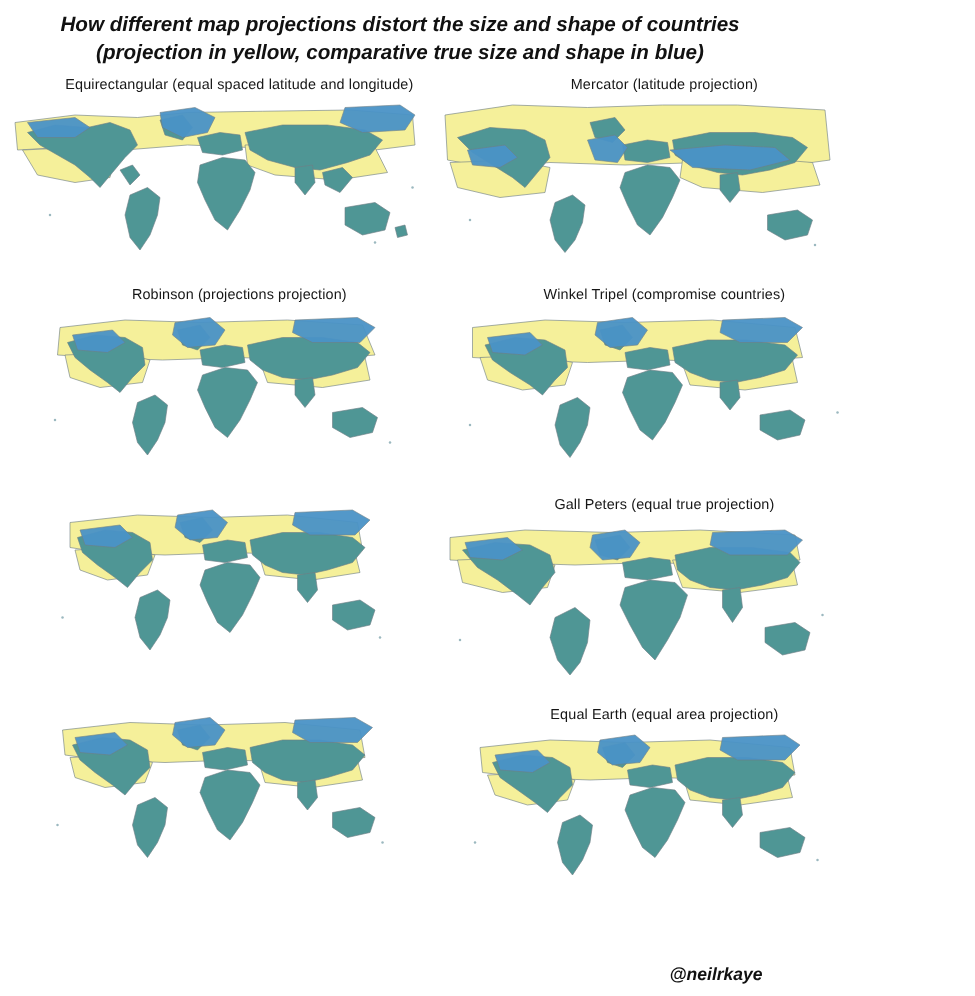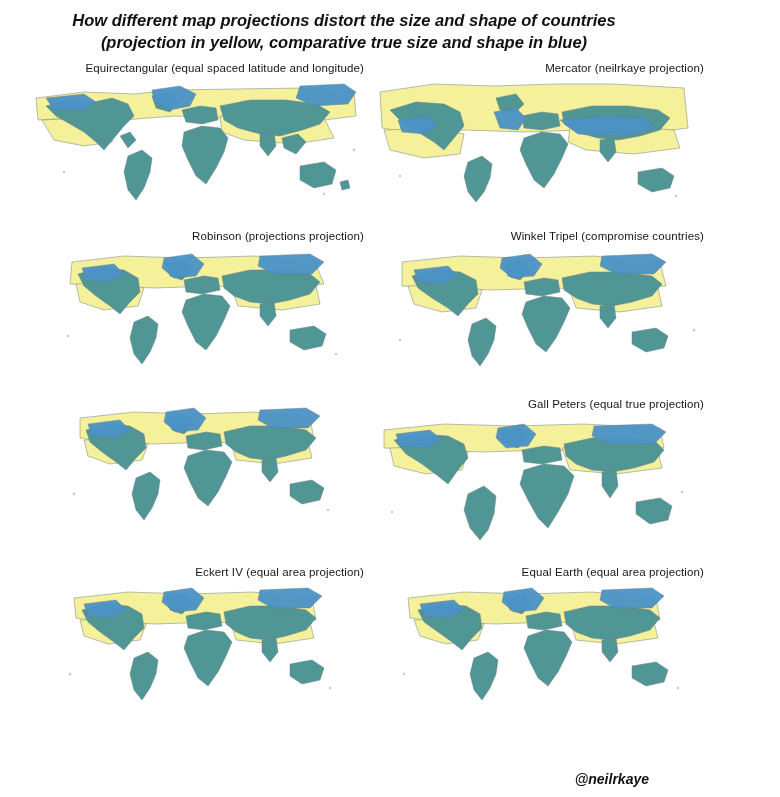--- a/index.html
+++ b/index.html
@@ -13,21 +13,20 @@
     font-family: "Liberation Sans", sans-serif;
     color: #1a1a1a;
     position: relative;
     overflow: hidden;
   }
   .figure {
     width: 640px;
     height: 797px;
     position: relative;
     box-sizing: border-box;
-    margin-left: 24px;
   }
   .title-block {
     text-align: center;
     padding-top: 10px;
     font-style: italic;
     font-weight: bold;
     font-size: 16.5px;
     line-height: 1.32;
     color: #111;
   }
@@ -39,39 +38,39 @@
     display: grid;
     grid-template-columns: 1fr 1fr;
     grid-template-rows: repeat(4, 168px);
     column-gap: 0px;
     row-gap: 0px;
   }
   .panel {
     position: relative;
   }
   .panel-title {
-    text-align: right;
+    text-align: center;
     font-size: 11.5px;
     color: #161616;
     margin: 0 0 2px 0;
     letter-spacing: 0.01em;
     padding-left: 43px;
   }
   .map-wrap {
     position: relative;
     width: 100%;
     height: 140px;
   }
   .map-svg {
     display: block;
     margin: 0 auto;
   }
   .credit {
     position: absolute;
-    right: 15px;
+    right: 30px;
     bottom: 10px;
     font-style: italic;
     font-weight: bold;
     font-size: 14px;
     color: #111;
   }
 </style>
 </head>
 <body>
 
@@ -122,21 +121,21 @@
           <g fill="#9bb8bf">
             <circle cx="40" cy="96" r="1"></circle>
             <circle cx="300" cy="118" r="1"></circle>
             <circle cx="330" cy="74" r="1"></circle>
           </g>
         </svg>
       </div>
     </div>
 
     <div class="panel">
-      <div class="panel-title">Mercator (neilrkaye projection)</div>
+      <div class="panel-title">Mercator (latitude projection)</div>
       <div class="map-wrap">
         <svg class="map-svg" width="340" height="132" viewBox="0 0 340 132">
           <g fill="#f5f09a" stroke="#6f7f85" stroke-width="0.5">
             <path d="M16 16 L70 8 L130 10 L190 8 L250 8 L320 12 L324 52 L280 58 L220 54 L160 56 L100 54 L50 58 L18 52 Z"></path>
             <path d="M20 54 L70 52 L100 58 L96 78 L60 82 L26 74 Z"></path>
             <path d="M206 52 L260 50 L310 54 L316 72 L270 78 L222 74 L204 66 Z"></path>
           </g>
           <g fill="#4f9695" stroke="#6f7f85" stroke-width="0.5">
             <path d="M26 34 L52 26 L80 28 L96 36 L100 50 L90 62 L80 74 L70 66 L54 56 L38 46 Z"></path>
             <path d="M104 86 L118 80 L128 88 L126 102 L120 116 L112 126 L104 116 L100 100 Z"></path>
@@ -281,21 +280,20 @@
           </g>
           <g fill="#9bb8bf">
             <circle cx="318" cy="80" r="1"></circle>
             <circle cx="28" cy="100" r="1"></circle>
           </g>
         </svg>
       </div>
     </div>
 
     <div class="panel">
-      <div class="panel-title">Eckert IV (equal area projection)</div>
       <div class="map-wrap">
         <svg class="map-svg" width="340" height="132" viewBox="0 0 340 132">
           <g fill="#f5f09a" stroke="#6f7f85" stroke-width="0.5">
             <path d="M50 18 L104 12 L164 14 L228 12 L288 18 L292 40 L242 44 L186 42 L132 44 L82 42 L52 38 Z"></path>
             <path d="M56 40 L98 38 L122 44 L116 60 L84 64 L60 56 Z"></path>
             <path d="M206 40 L252 38 L286 42 L290 58 L250 64 L212 60 Z"></path>
           </g>
           <g fill="#4f9695" stroke="#6f7f85" stroke-width="0.5">
             <path d="M58 30 L82 24 L104 26 L118 34 L120 48 L110 58 L100 70 L90 62 L76 52 L64 42 Z"></path>
             <path d="M110 78 L124 72 L134 80 L132 94 L126 108 L118 120 L110 110 L106 94 Z"></path>

